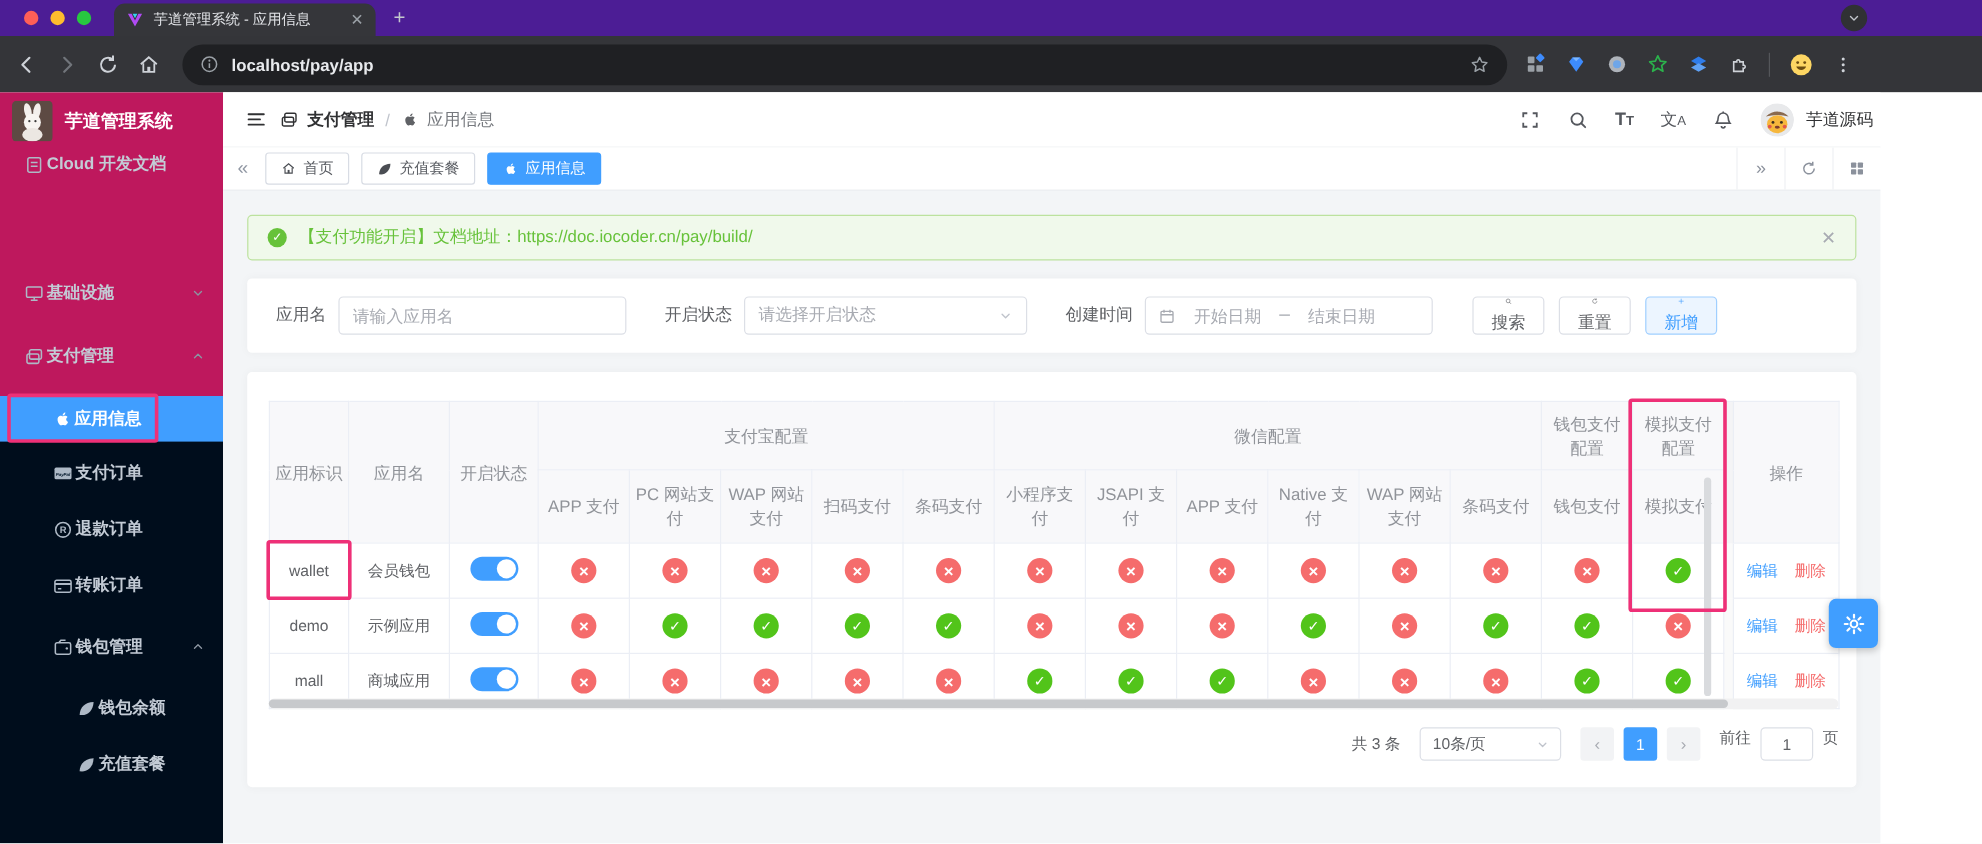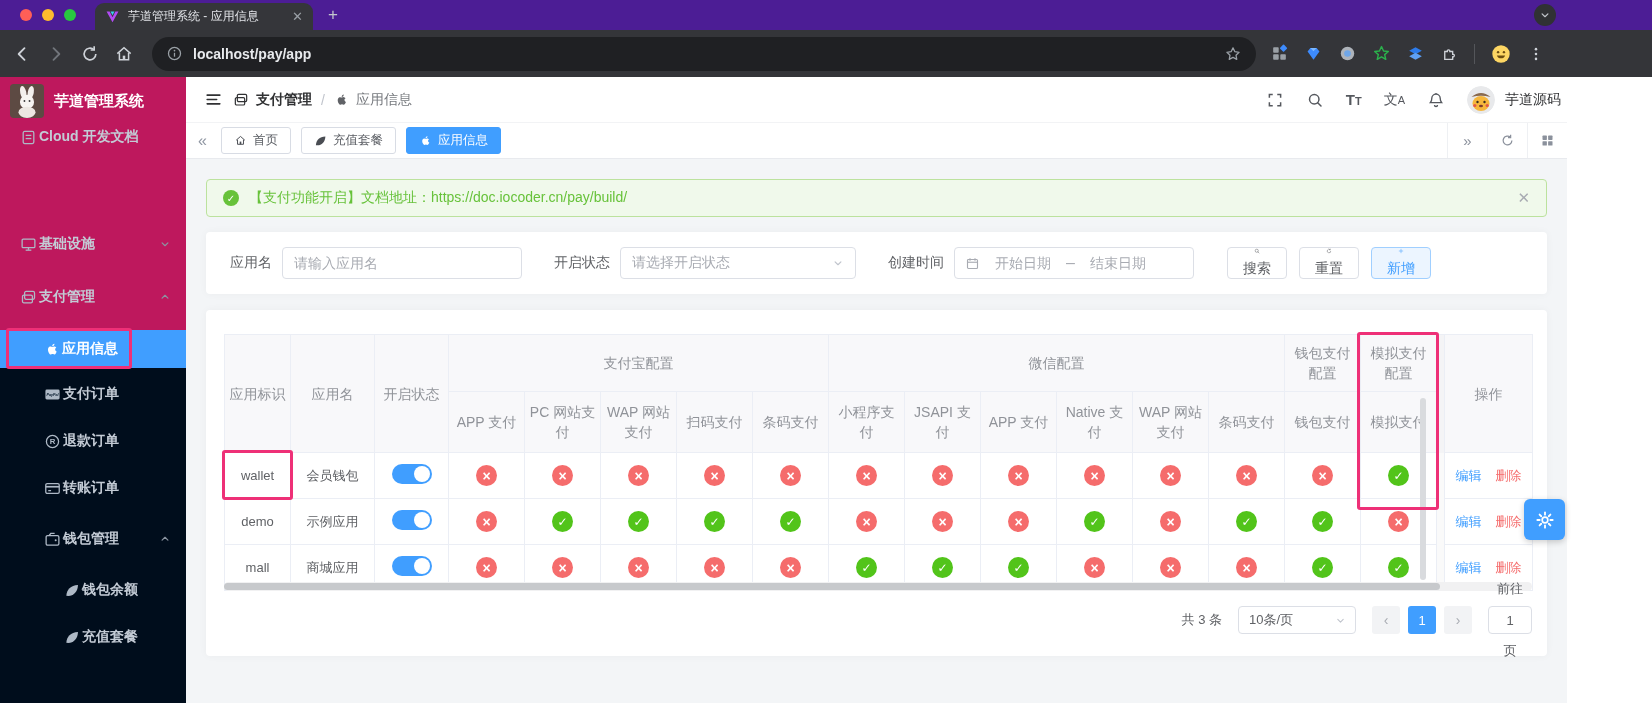--- a/index.html
+++ b/index.html
@@ -103,21 +103,21 @@
   .hscroll .thumb { position:absolute; left:0; top:1px; height:7px; width:93%; background:#c7c9cc; border-radius:4px; }
   .vscroll-thumb { position:absolute; left:1214px; top:88px; width:6px; height:182px; background:#d9dbde; border-radius:3px; }
 
   .pag { position:absolute; left:18px; top:296px; width:1308px; height:28px; display:flex; align-items:center; justify-content:flex-end; gap:16px; font-size:13px; color:#606266; }
   .pag .psel { width:118px; height:28px; border:1px solid #dcdfe6; border-radius:4px; display:flex; align-items:center; padding:0 8px 0 10px; color:#606266; }
   .pag .psel span { flex:1; }
   .pgrp { display:flex; align-items:center; gap:8px; }
   .pbtn { width:28px; height:28px; border-radius:3px; background:#f2f3f5; color:#a8abb2; display:flex; align-items:center; justify-content:center; font-size:14px; }
   .pbtn.page { background:#409eff; color:#fff; font-size:13px; }
   .goto-input { width:44px; height:28px; border:1px solid #dcdfe6; border-radius:4px; text-align:center; font-size:13px; color:#606266; outline:none; font-family:inherit; }
-  .ggrp { display:flex; align-items:center; gap:8px;flex-direction:column; }
+  .ggrp { display:flex; align-items:flex-start; gap:8px; }
 
   .float-gear { position:absolute; right:87px; top:422px; width:41px; height:41px; border-radius:6px; background:#409eff; display:flex; align-items:center; justify-content:center; box-shadow:0 2px 6px rgba(0,0,0,.2); }
 
   
   .anno { position:absolute; border:3px solid #ee3077; border-radius:3px; pointer-events:none; }
   .anno-sidebar { left:6px; top:328px; width:126px; height:41px; }
   .anno-wallet { left:222px; top:450px; width:71px; height:50px; }
   .anno-mock { left:1357px; top:332px; width:82px; height:178px; }
 </style>
 </head>

